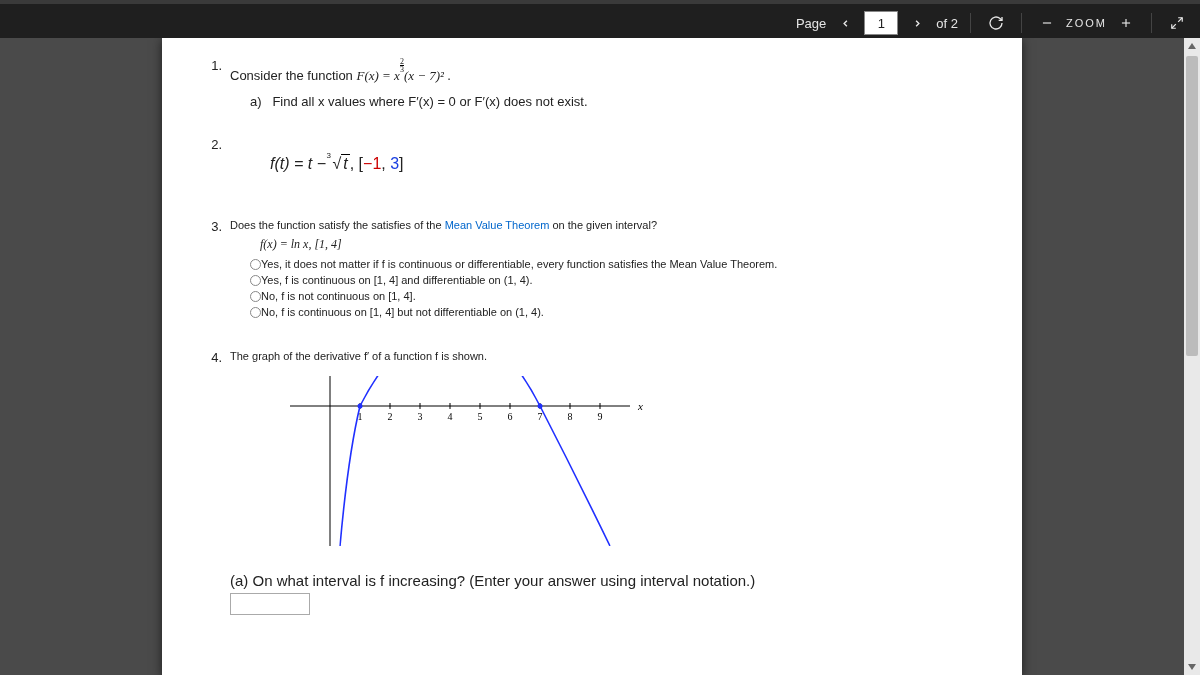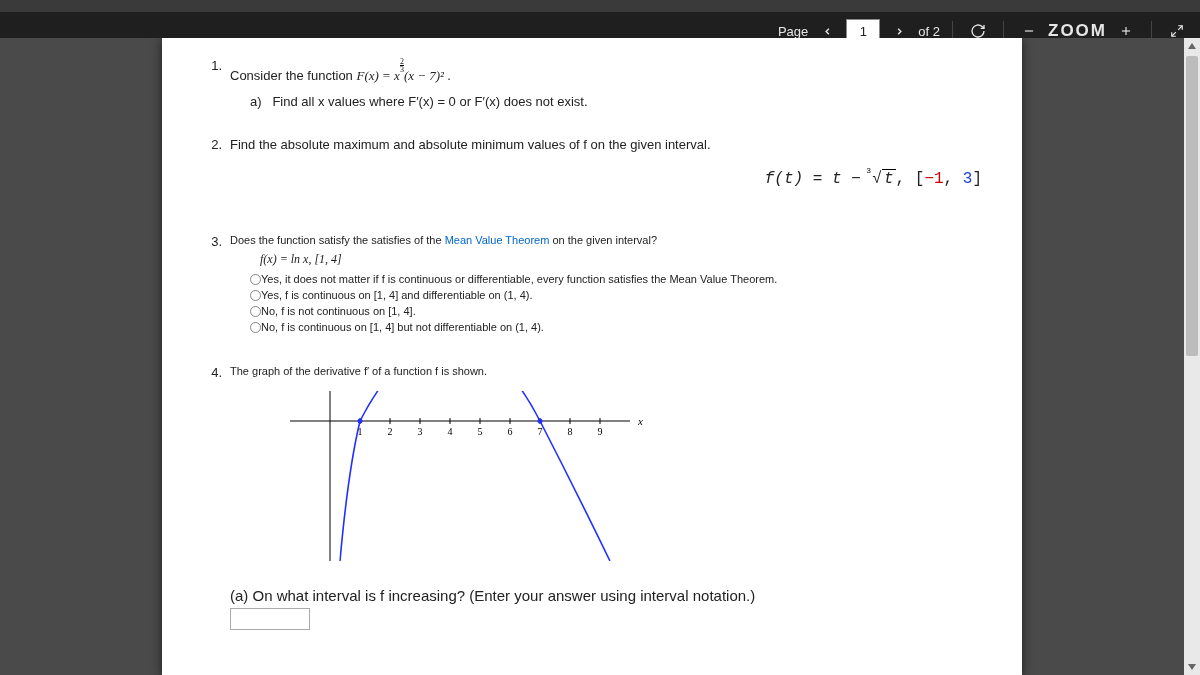--- a/index.html
+++ b/index.html
@@ -7,21 +7,21 @@
   body {
     font-family: "Segoe UI", Arial, sans-serif;
     background:#3a3a3a;
     overflow:hidden;
     width:1200px;
     height:675px;
     position:relative;
   }
   
   .toolbar {
-    position:absolute; top:12px; left:0; right:0; height:38px;
+    position:absolute; top:4px; left:0; right:0; height:38px;
     background:#1f1f1f;
     display:flex; align-items:center; justify-content:flex-end;
     padding:0 10px; gap:8px;
     color:#e6e6e6; font-size:13px;
   }
   .tb-group { display:flex; align-items:center; gap:6px; }
   .tb-label { color:#e6e6e6; }
   .tb-btn {
     width:26px; height:26px; display:flex; align-items:center; justify-content:center;
     color:#e6e6e6; cursor:pointer; border-radius:3px;
@@ -68,31 +68,31 @@
   .fn-line { margin:6px 0 4px 30px; font-size:12px;font-family:Liberation Serif, serif; }
   .options { margin-top:6px; }
   .opt { display:flex; align-items:flex-start; margin:4px 0 4px 20px; font-size:11px; }
   .radio {
     width:11px; height:11px; border:1px solid #888; border-radius:50%;
     flex:0 0 11px; margin-top:1px; background:#fff;
   }
   .link-style { color:#0066cc; }
   .root { position:relative; display:inline-block; padding-left:2px; }
   .root .deg { position:absolute; top:-4px; left:-4px; font-size:8px; font-style:normal;}
-  .eqline { font-family:Liberation Mono, monospace; font-size:16px; font-style:italic; margin:18px 0 18px 40px;text-align:right;}
+  .eqline { font-family:Liberation Sans, sans-serif; font-size:16px; font-style:italic; margin:18px 0 18px 40px;}
   .interval { font-style:normal; }
   .blue { color:#1a3fe0; }
   
   .graph-wrap { margin:14px 0 24px 60px; }
   .answer-box {
     width:80px; height:22px; border:1px solid #aaa; background:#fff;
     margin-top:4px;
   }
   .qline { font-size:15px; margin-top:20px; }
-  .zoom-txt { letter-spacing:2px; font-size:17px;font-weight:bold; }
+  .zoom-txt { letter-spacing:2px; font-size:11px; }
   svg text { font-family:'Times New Roman',serif; }
 </style>
 </head>
 <body>
 
 <div class="toolbar">
   <div class="tb-group">
     <span class="tb-label">Page</span>
     <span class="tb-btn">
       <svg width="11" height="11" viewBox="0 0 24 24" fill="none" stroke="currentColor" stroke-width="3">
@@ -153,21 +153,20 @@
         <div class="sub-item">
           <span>a)</span>&nbsp;&nbsp;
           <span>Find all x values where F′(x) = 0 or F′(x) does not exist.</span>
         </div>
       </div>
     </div>
 
     <div class="problem">
       <div class="pnum">2.</div>
       <div class="pbody">
-        <span>Find the absolute maximum and absolute minimum values of f on the given interval.</span>
         <div class="eqline">
           <span>f(t) = t − </span><span class="root"><span class="deg">3</span>√<span style="border-top:1px solid #000;padding:0 2px;">t</span></span><span class="interval">,    </span><span class="interval">[<span style="color:#c00;">−1</span>, <span class="blue">3</span>]</span>
         </div>
       </div>
     </div>
 
     <div class="problem" style="font-size:11px;">
       <div class="pnum" style="font-size:13px;">3.</div>
       <div class="pbody">
         <span>Does the function satisfy the satisfies of the </span><span class="link-style">Mean Value Theorem</span><span> on the given interval?</span>

